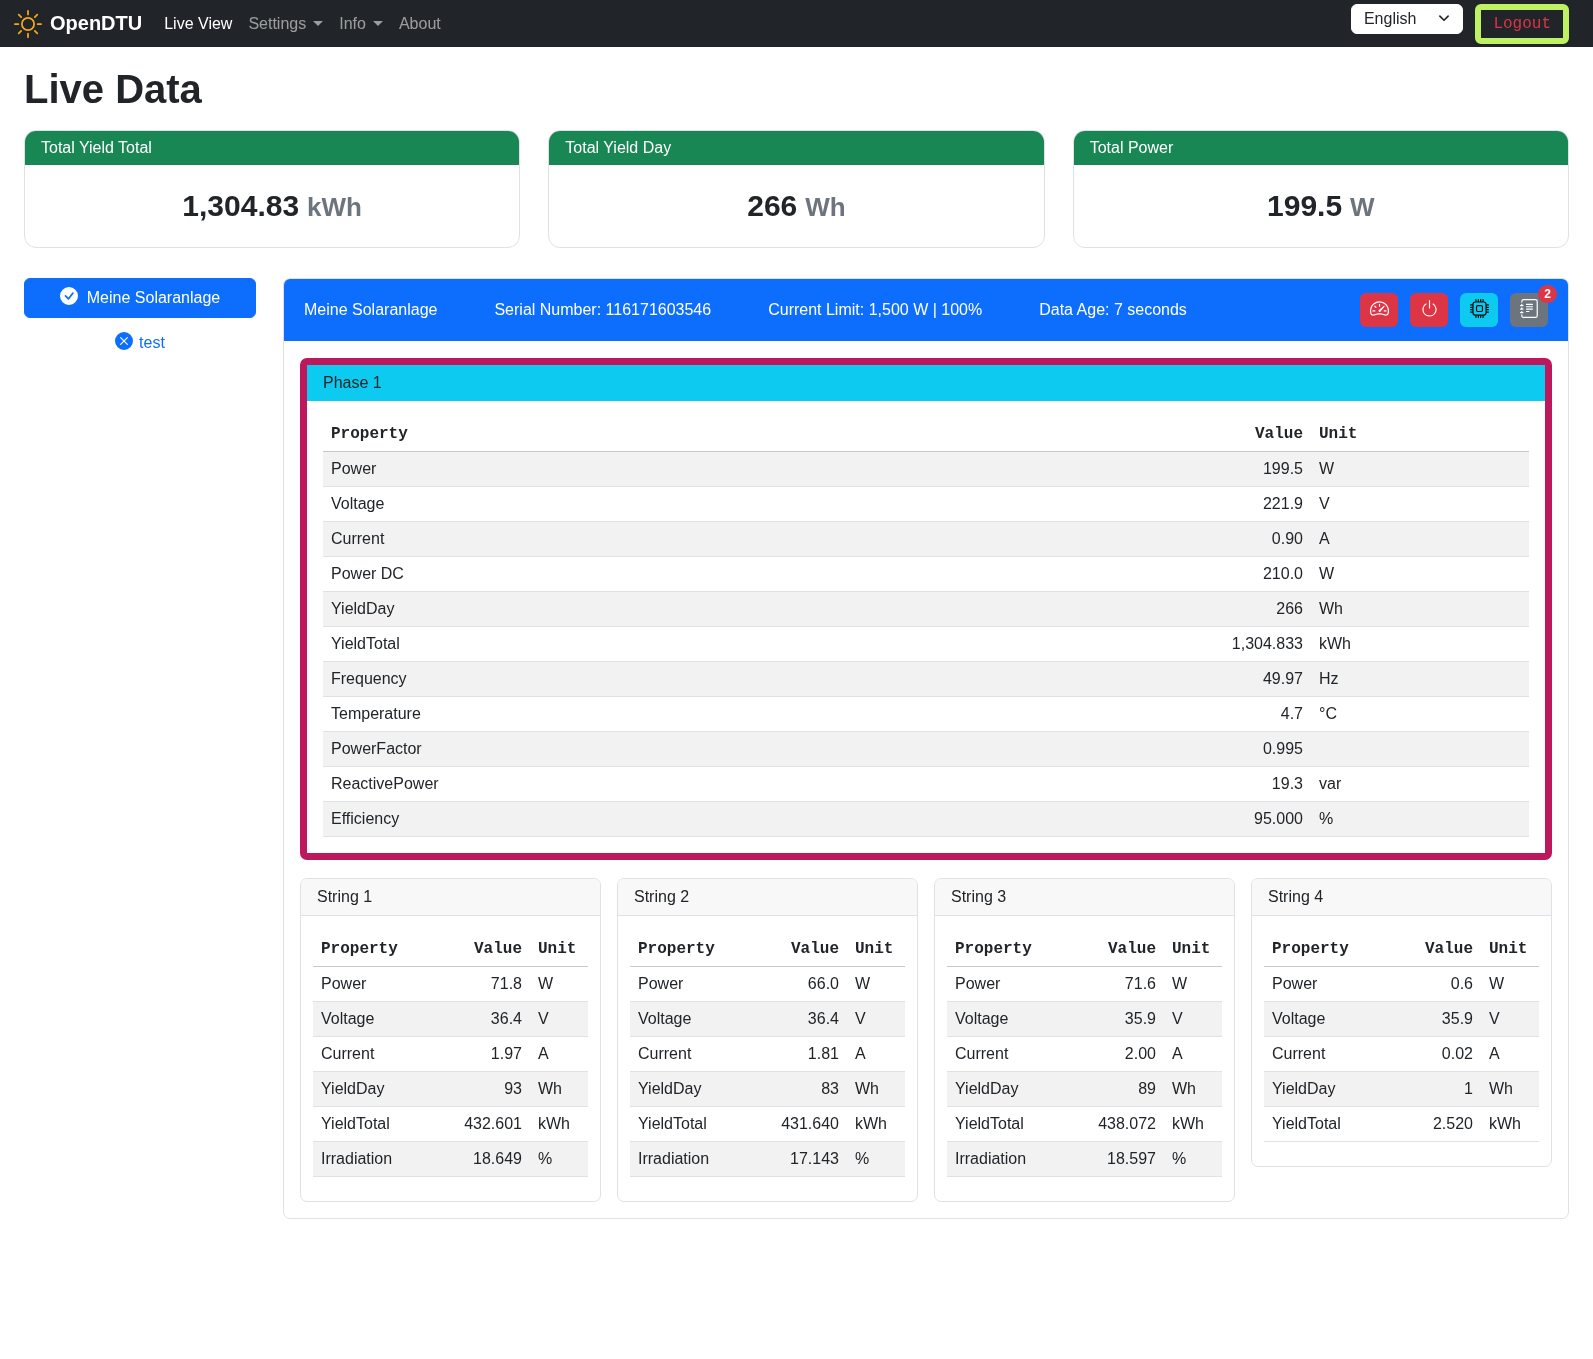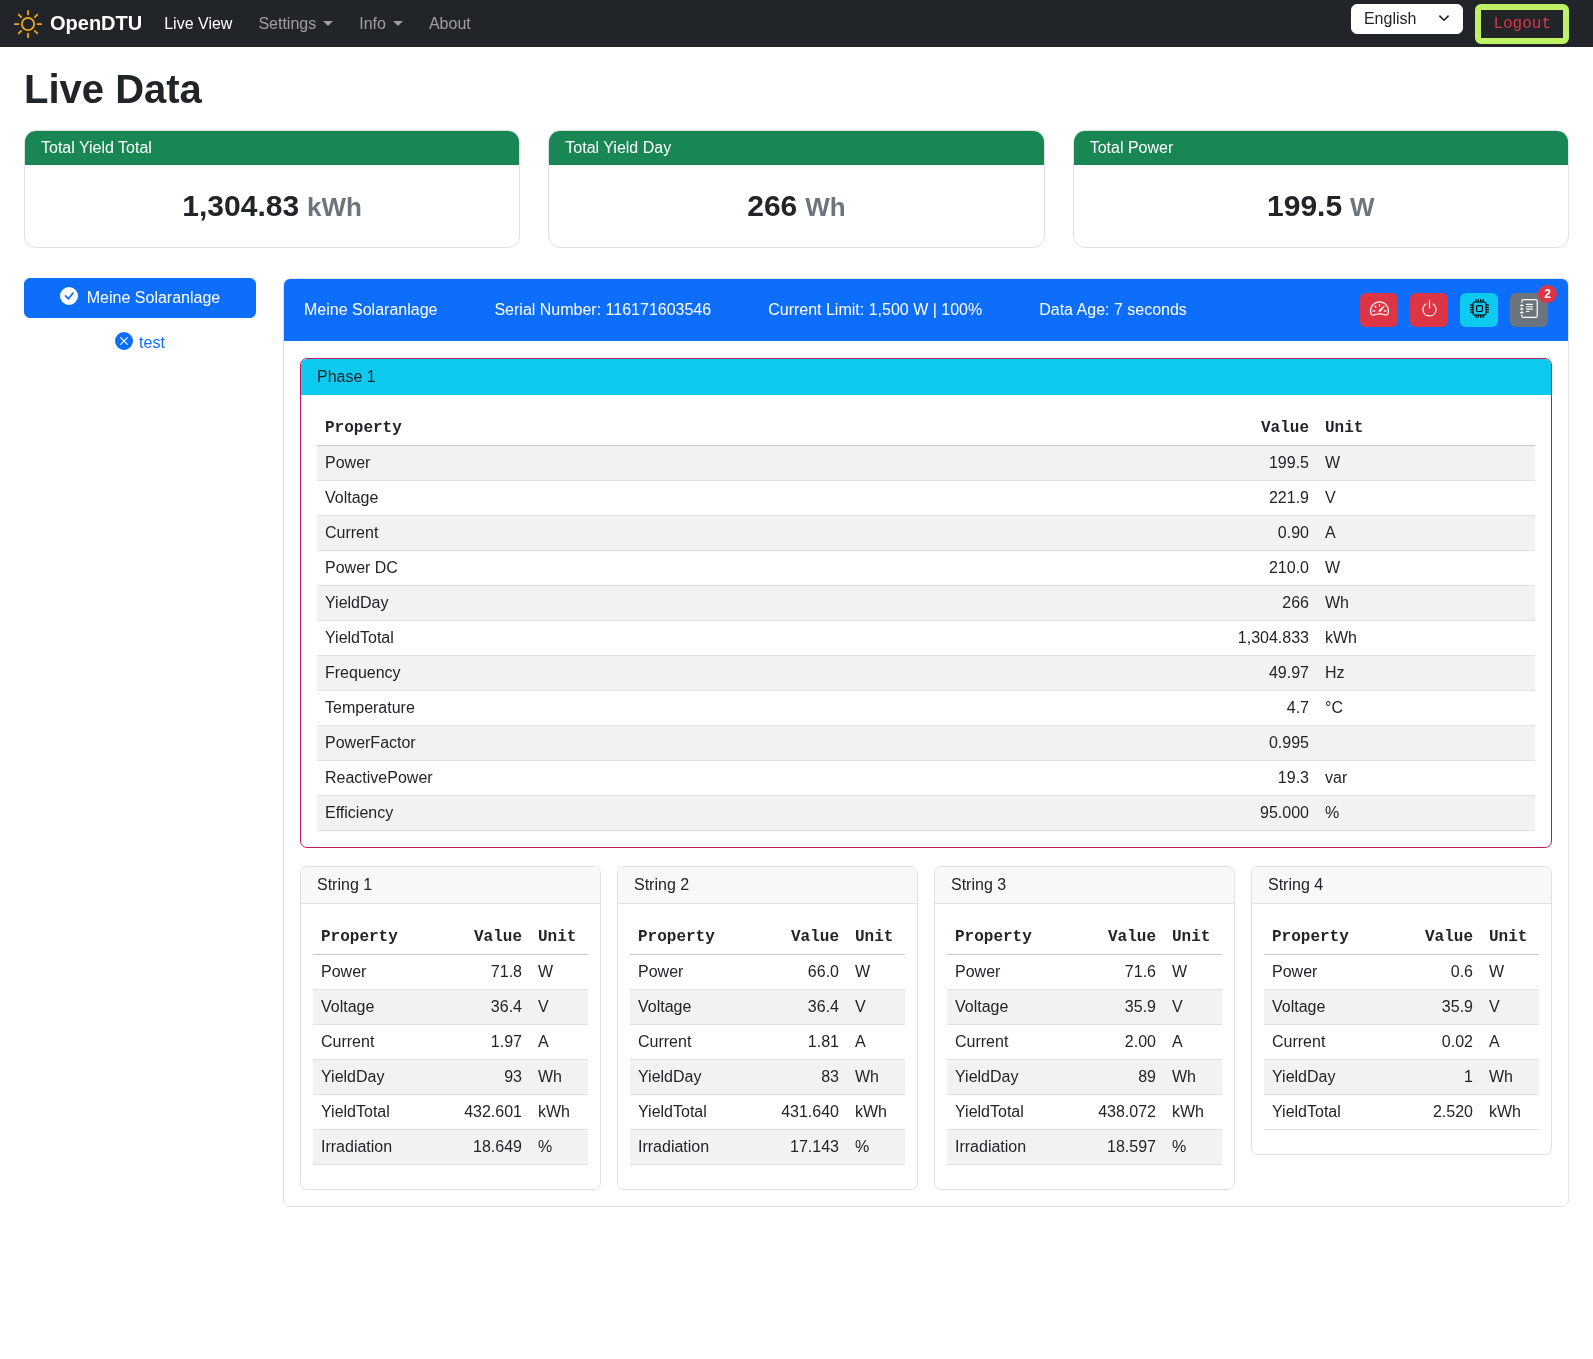--- a/index.html
+++ b/index.html
@@ -10,21 +10,21 @@
     color:#212529; font-size:16px;
   }
 
   
   .navbar {
     height:47px; background:#211f20; background:#212529;
     display:flex; align-items:center; padding:0 24px 0 14px;
   }
   .brand { display:flex; align-items:center; gap:8px; color:#fff; font-size:20px; font-weight:700; margin-right:22px; cursor:pointer; }
   .brand svg { display:block; }
-  .nav-links { display:flex; align-items:center; gap:26px; flex:1; }
+  .nav-links { display:flex; align-items:center; gap:16px; flex:1; }
   .nav-link { color:rgba(255,255,255,.55); cursor:pointer; display:flex; align-items:center; }
   .nav-link.active { color:#fff; }
   .caret { display:inline-block; margin-left:7px; border-top:5px solid currentColor; border-left:5px solid transparent; border-right:5px solid transparent; }
   .nav-right { display:flex; align-items:flex-start; gap:12px; }
   .lang-select {
     background:#fff; color:#212529; border:1px solid #fff; border-radius:6px;
     padding:5px 12px; display:flex; align-items:center; gap:22px; cursor:pointer; font-size:16px;
   }
   .logout-btn {
     background:transparent; border:6px solid #bef264; color:#dc3545;
@@ -70,21 +70,21 @@
   .icon-btn.red { background:#dc3545; }
   .icon-btn.cyan { background:#0dcaf0; }
   .icon-btn.gray { background:#6c757d; }
   .badge-count {
     position:absolute; top:-8px; right:-9px; background:#dc3545; color:#fff;
     font-size:12px; font-weight:700; border-radius:999px; padding:3px 6px; line-height:1;
   }
   .inv-body { padding:17px 16px 16px 16px; }
 
   
-  .phase-panel { border:1px solid #be185d; border-radius:7px; margin-bottom:18px; overflow:hidden; }
+  .phase-panel { border:7px solid #be185d; border-radius:7px; margin-bottom:18px; overflow:hidden; }
   .phase-header { background:#0dcaf0; color:#212529; padding:9px 16px; }
   .phase-body { padding:16px; }
 
   
   table.data-table { width:100%; border-collapse:collapse; font-size:16px; }
   table.data-table th, table.data-table td {
     padding:8px; border-bottom:1px solid #dee2e6; text-align:left; vertical-align:middle;
   }
   table.data-table thead th { font-weight:700; border-bottom:1px solid #c6c8ca;font-family:Liberation Mono, monospace; }
   table.data-table tbody th { font-weight:400; }

